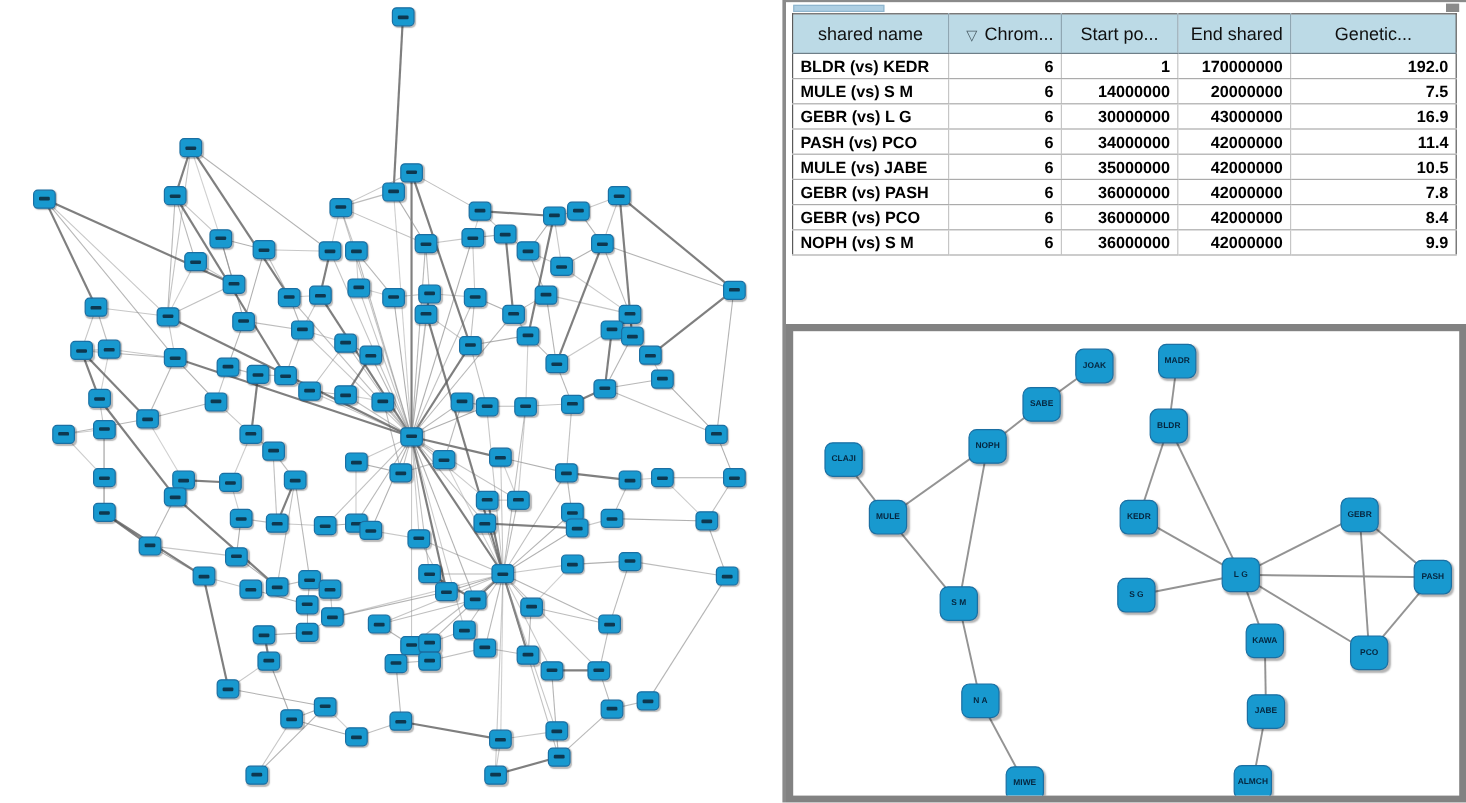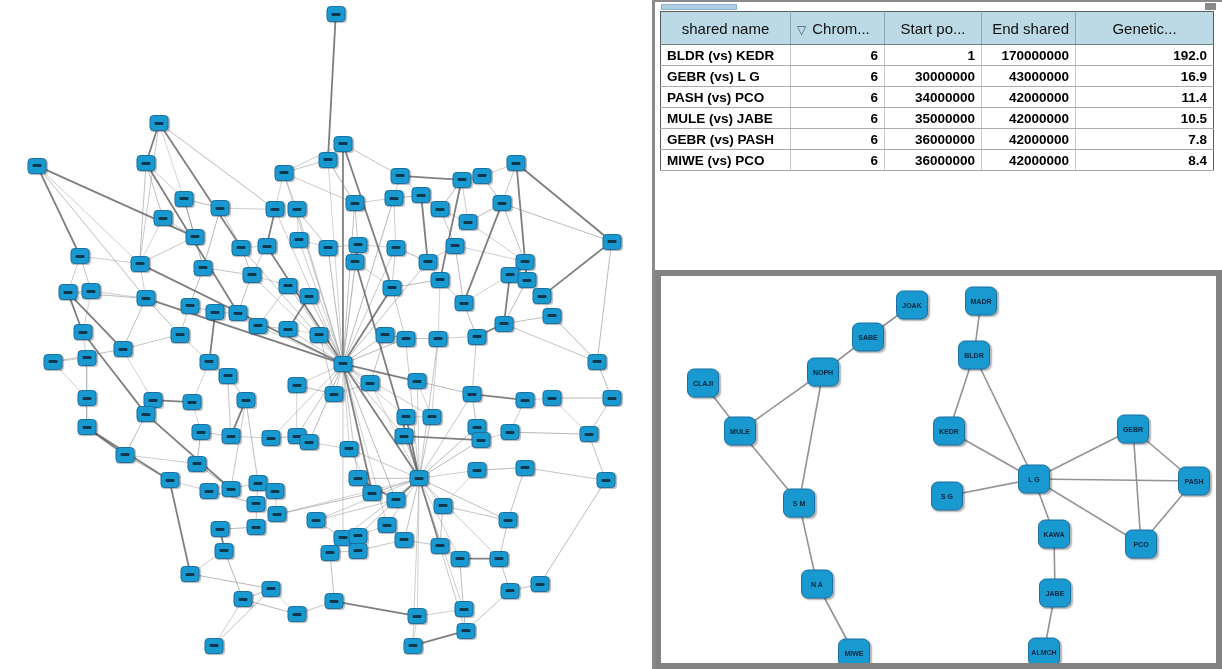--- a/index.html
+++ b/index.html
@@ -47,21 +47,21 @@
   table.attr td{
     height:21px;box-sizing:border-box;
     font-size:13.5px;font-weight:700;color:#000000;
     border-left:1px solid #c6c6c6;border-bottom:1px solid #ababab;
     padding:0 6px;white-space:nowrap;overflow:hidden;
   }
   table.attr td:first-child{border-left:none;text-align:left;}
   table.attr td.num{text-align:right;}
   .th-center{text-align:center;}
   .th-right{text-align:right;}
-  .th-left{text-align:left;}
+  .th-left{text-align:right;}
   .funnel{font-size:12px;color:#4a5d66;margin-right:6px;}
   
   .subnet-panel{
     position:relative;flex:1;margin-top:2px;
     border:6px solid #828282;background:#ffffff;overflow:hidden;
   }
   .subnet-inner{position:relative;width:555px;height:392px;}
   .subnet-inner svg{position:absolute;left:0;top:0;}
   .nb-node{
     position:absolute;width:30px;height:27px;border-radius:7px;
@@ -831,20 +831,27 @@
           </thead>
         <tbody id="attrBody">
             <tr>
               <td>BLDR (vs) KEDR</td>
               <td class="num">6</td>
               <td class="num">1</td>
               <td class="num">170000000</td>
               <td class="num">192.0</td>
             </tr>
             <tr>
+              <td>MULE (vs) S M</td>
+              <td class="num">6</td>
+              <td class="num">14000000</td>
+              <td class="num">20000000</td>
+              <td class="num">7.5</td>
+            </tr>
+            <tr>
               <td>GEBR (vs) L G</td>
               <td class="num">6</td>
               <td class="num">30000000</td>
               <td class="num">43000000</td>
               <td class="num">16.9</td>
             </tr>
             <tr>
               <td>PASH (vs) PCO</td>
               <td class="num">6</td>
               <td class="num">34000000</td>
@@ -859,25 +866,32 @@
               <td class="num">10.5</td>
             </tr>
             <tr>
               <td>GEBR (vs) PASH</td>
               <td class="num">6</td>
               <td class="num">36000000</td>
               <td class="num">42000000</td>
               <td class="num">7.8</td>
             </tr>
             <tr>
-              <td>MIWE (vs) PCO</td>
+              <td>GEBR (vs) PCO</td>
               <td class="num">6</td>
               <td class="num">36000000</td>
               <td class="num">42000000</td>
               <td class="num">8.4</td>
+            </tr>
+            <tr>
+              <td>NOPH (vs) S M</td>
+              <td class="num">6</td>
+              <td class="num">36000000</td>
+              <td class="num">42000000</td>
+              <td class="num">9.9</td>
             </tr>
           </tbody>
       </table>
     </div>
 
     <div class="subnet-panel">
       <div class="subnet-inner" id="subnetInner">
           <svg width="555" height="392" viewBox="0 0 555 392">
             <line x1="251" y1="29" x2="207" y2="61" stroke="#8D8D8D" stroke-width="1.6" stroke-opacity="0.95"></line>
             <line x1="207" y1="61" x2="162" y2="96" stroke="#8D8D8D" stroke-width="1.6" stroke-opacity="0.95"></line>

